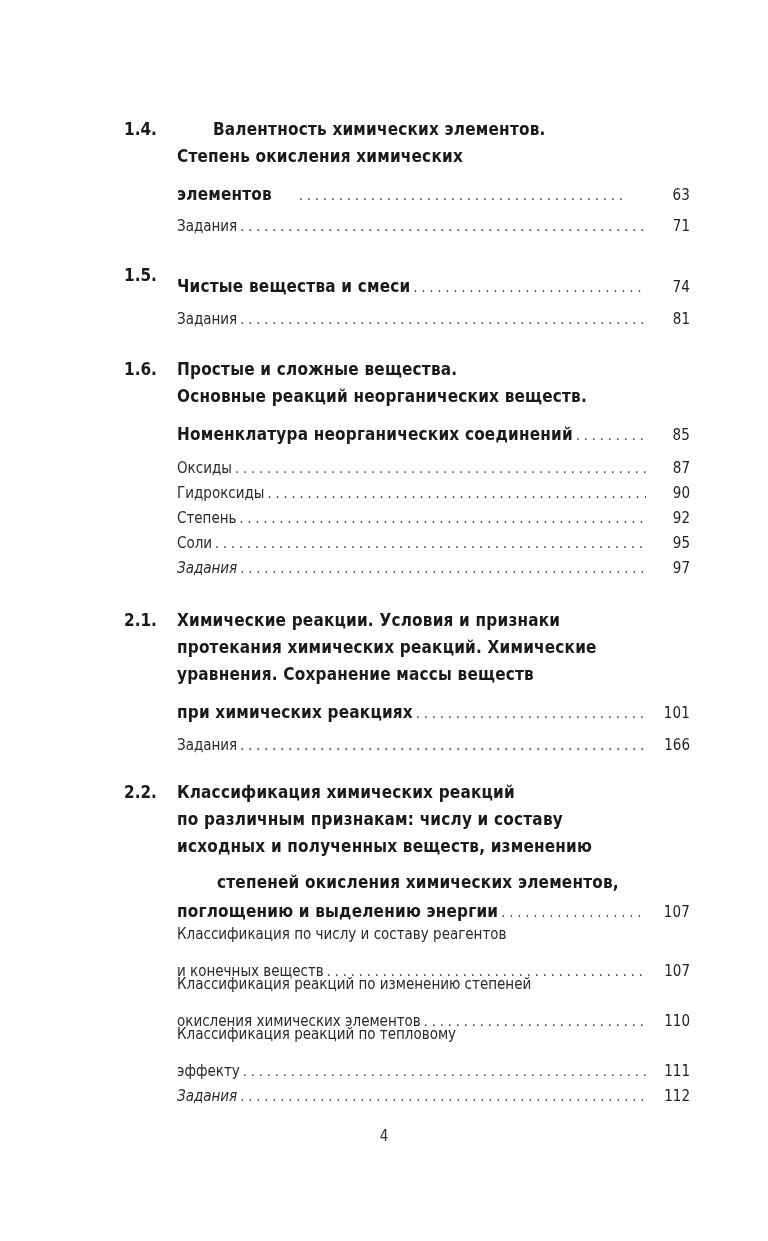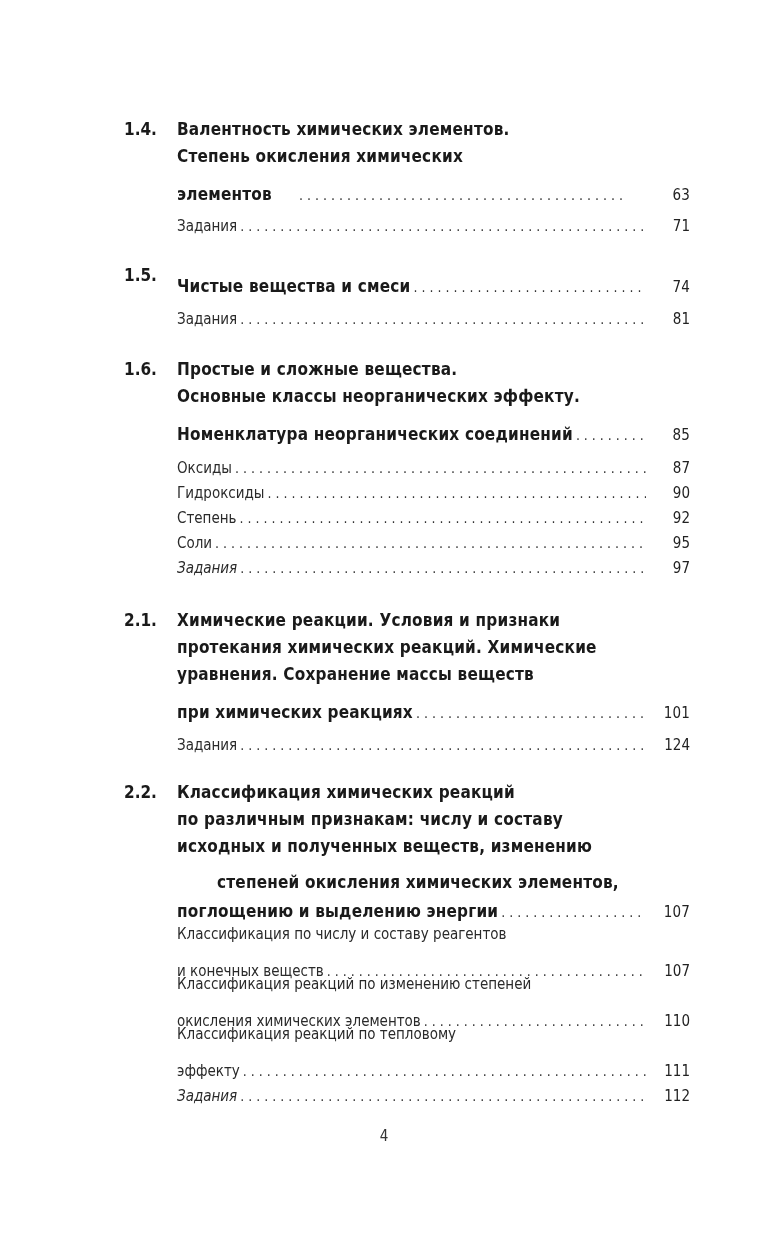--- a/index.html
+++ b/index.html
@@ -18,21 +18,21 @@
     .line .pg { flex: 0 0 auto; width: 30px; text-align: right; font-weight: normal; font-size: 15px; color: #222; margin-top: 12px; }
     .page-num { position: absolute; top: 1127px; left: 0; width: 768px; text-align: center; font-size: 15px; color: #333; }
   </style>
 </head>
 <body>
 
 <div class="toc">
 
   <div class="section" style="top:116px;">
     <div class="num" style="top:0;">1.4.</div>
-    <div class="line bold" style="top:0;">
+    <div class="line bold" style="top:0;margin-left:36px;">
         <span class="txt">Валентность химических элементов.</span>
       </div>
     <div class="line bold" style="top:27px;">
         <span class="txt">Степень окисления химических</span>
       </div>
     <div class="line bold" style="top:54px;gap:24px;">
       <span class="txt">элементов</span>
       <span class="dots"></span>
       <span class="pg">63</span>
     </div>
@@ -56,21 +56,21 @@
       <span class="pg">81</span>
     </div>
   </div>
 
   <div class="section" style="top:356px;">
     <div class="num" style="top:0;">1.6.</div>
     <div class="line bold" style="top:0;">
         <span class="txt">Простые и сложные вещества.</span>
       </div>
     <div class="line bold" style="top:27px;">
-        <span class="txt">Основные классы неорганических эффекту.</span>
+        <span class="txt">Основные реакций неорганических веществ.</span>
       </div>
     <div class="line bold" style="top:54px;">
       <span class="txt">Номенклатура неорганических соединений</span>
       <span class="dots"></span>
       <span class="pg">85</span>
     </div>
     <div class="line sub" style="top:88px;">
       <span class="txt">Оксиды</span>
       <span class="dots"></span>
       <span class="pg">87</span>
@@ -109,21 +109,21 @@
         <span class="txt">уравнения. Сохранение массы веществ</span>
       </div>
     <div class="line bold" style="top:81px;">
       <span class="txt">при химических реакциях</span>
       <span class="dots"></span>
       <span class="pg">101</span>
     </div>
     <div class="line sub" style="top:114px;">
       <span class="txt">Задания</span>
       <span class="dots"></span>
-      <span class="pg">124</span>
+      <span class="pg">166</span>
     </div>
   </div>
 
   <div class="section" style="top:779px;">
     <div class="num" style="top:0;">2.2.</div>
     <div class="line bold" style="top:0;">
         <span class="txt">Классификация химических реакций</span>
       </div>
     <div class="line bold" style="top:27px;">
         <span class="txt">по различным признакам: числу и составу</span>

